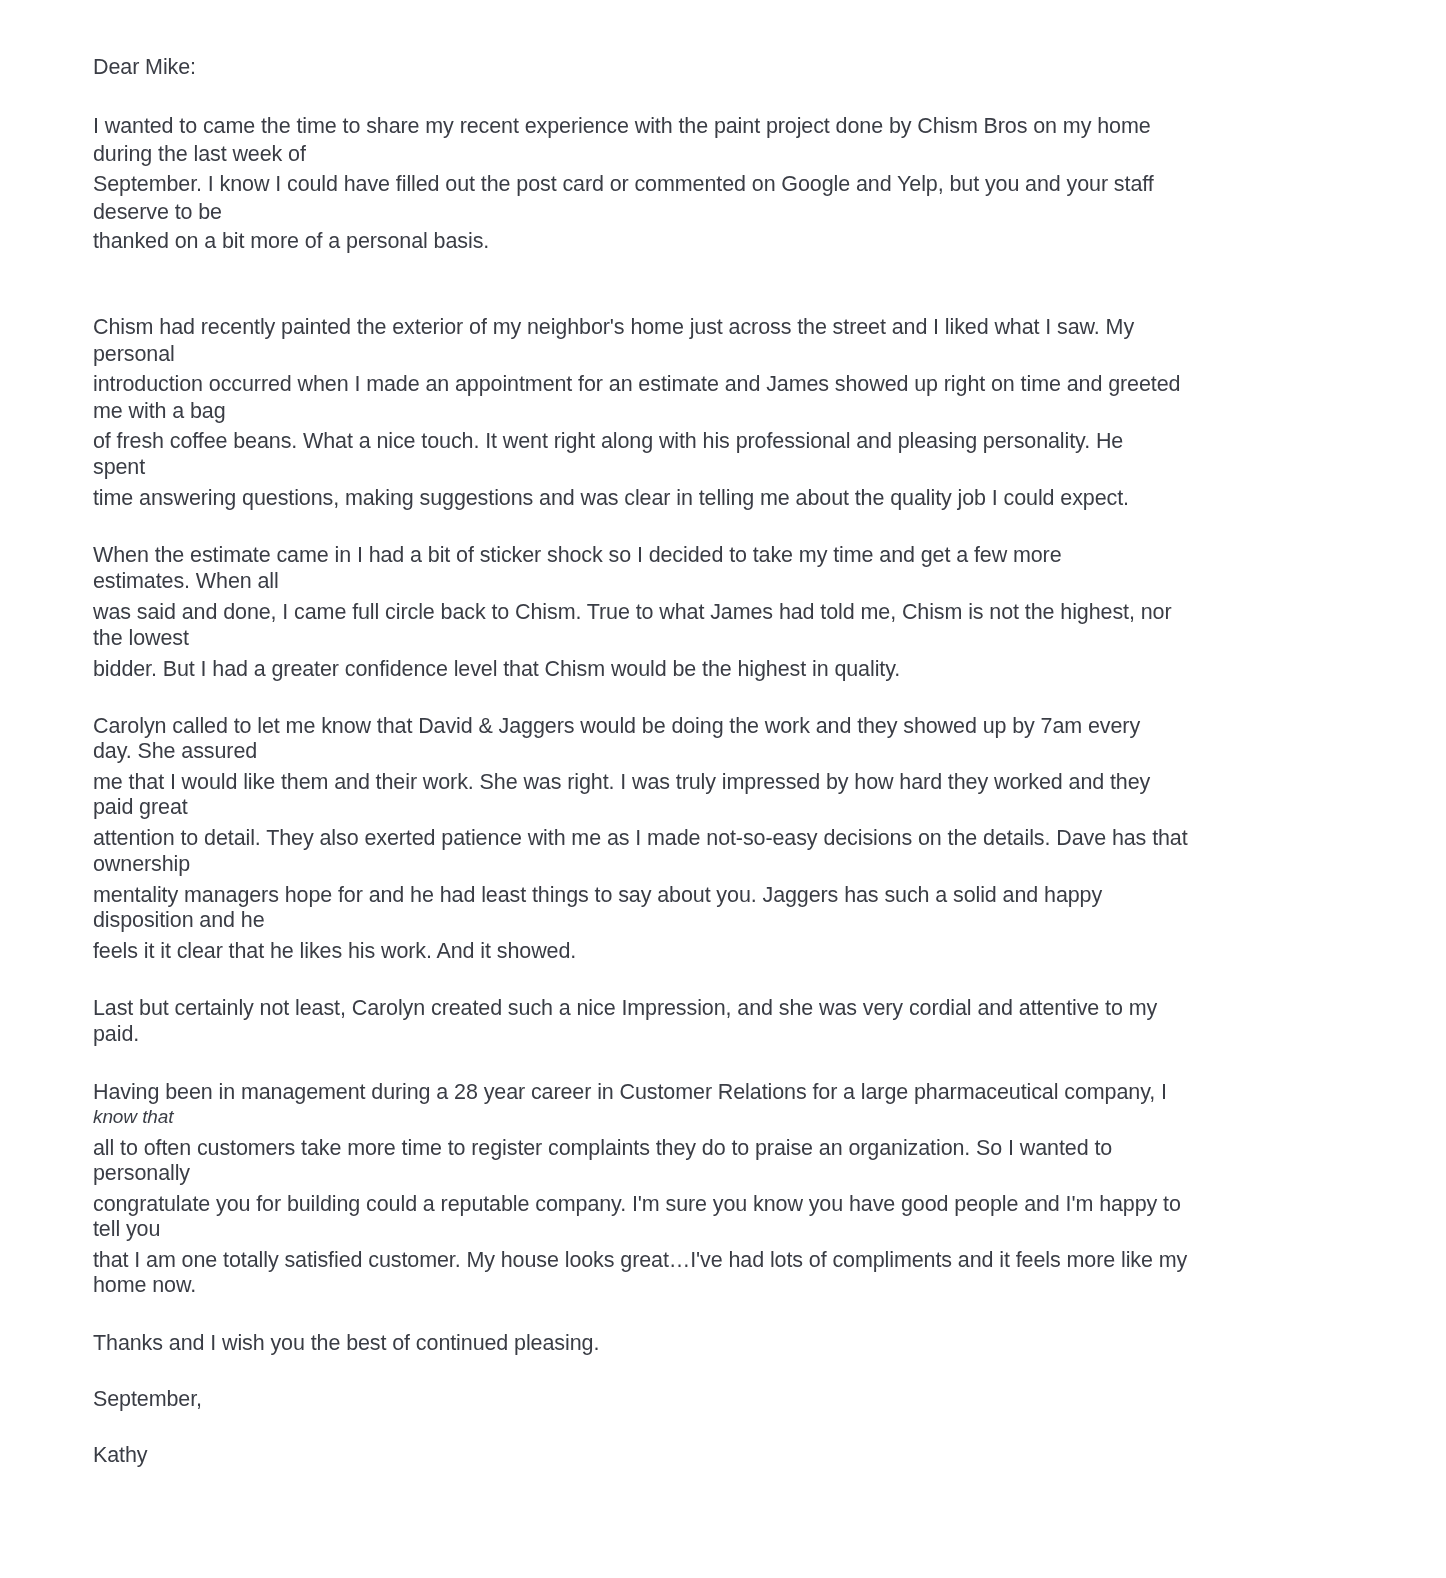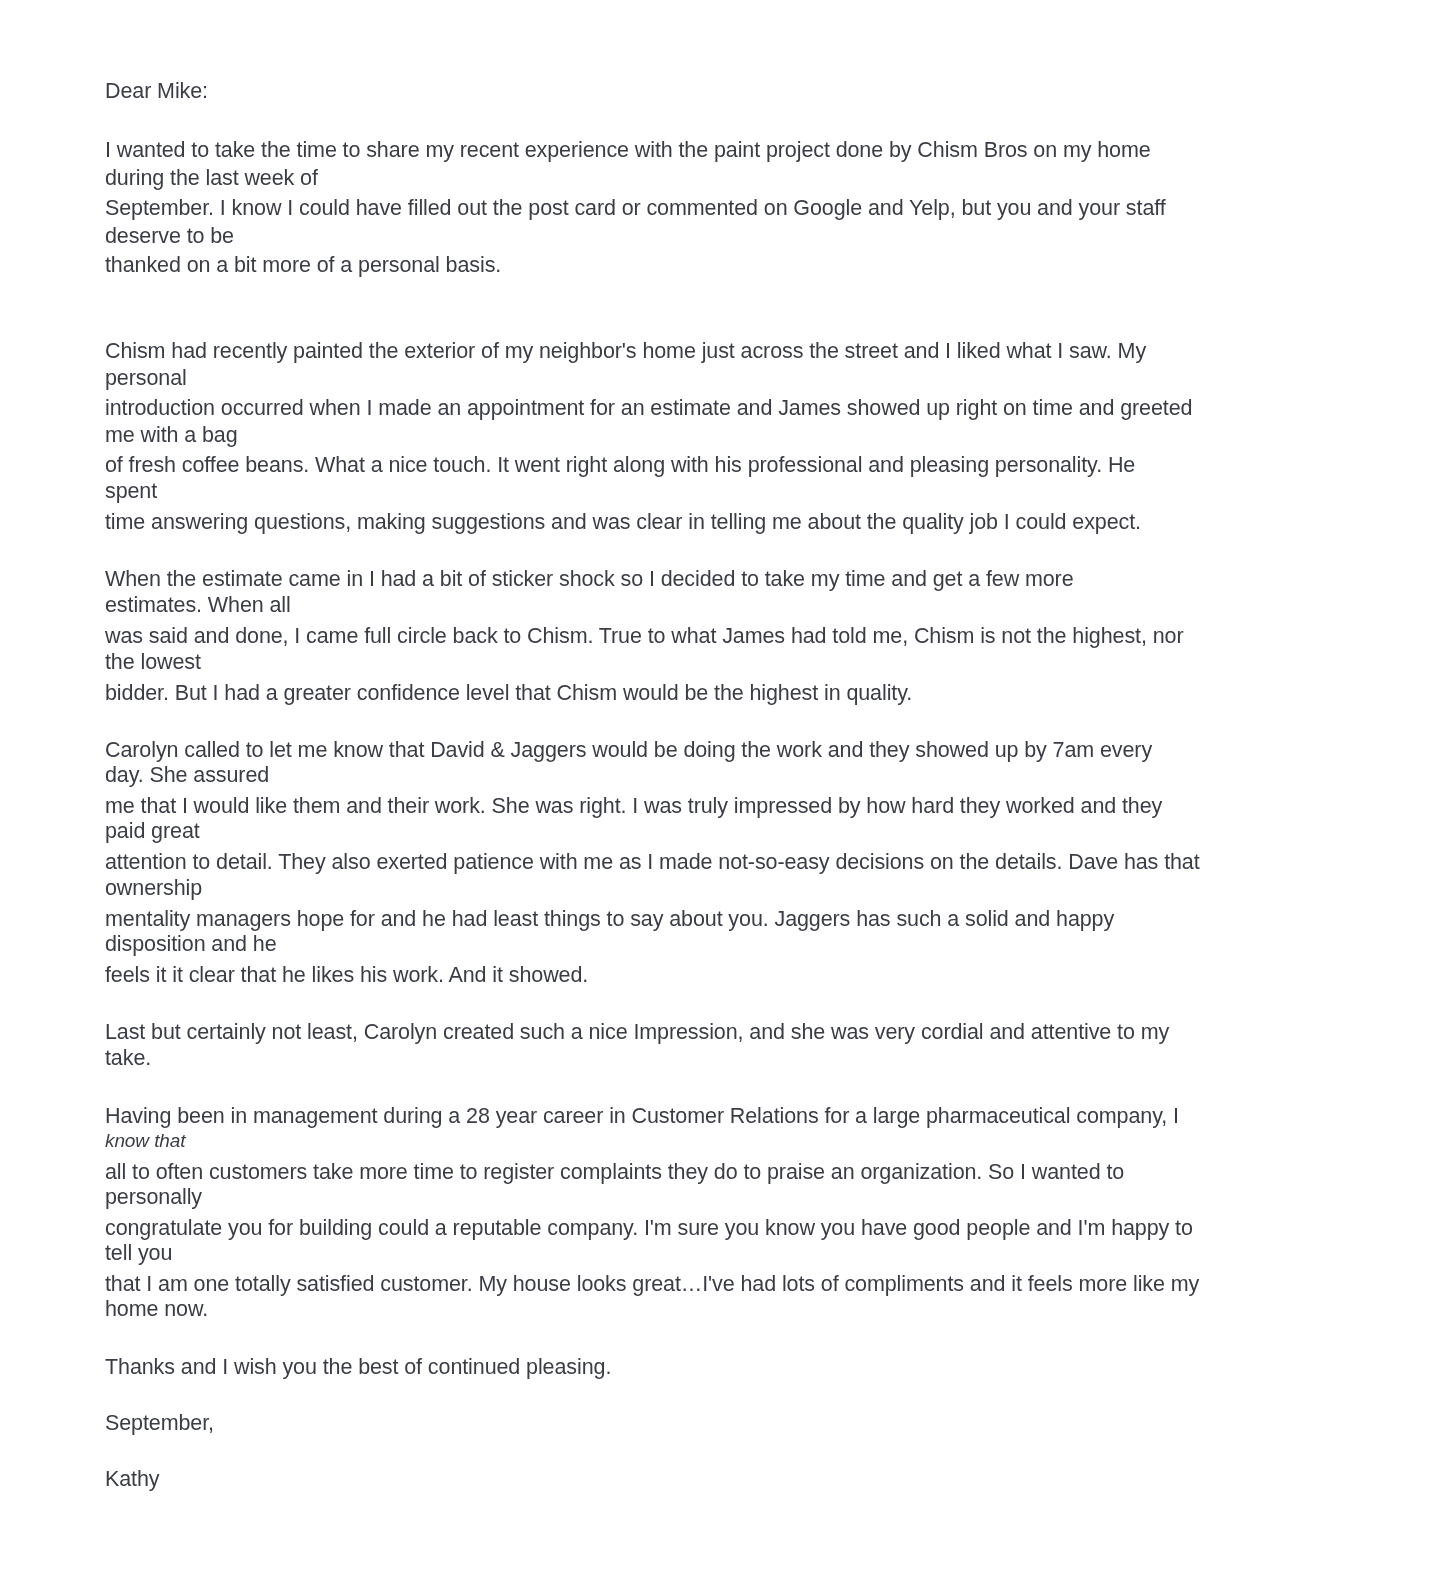--- a/index.html
+++ b/index.html
@@ -16,41 +16,40 @@
       color: #3a3d45;
     }
     .page {
       position: absolute;
       left: 93px;
       top: 0;
       width: 1260px;
     }
     .line {
       position: absolute;
-      left: 12px;
+      left: 0;
       white-space: nowrap;
       font-size: 21.5px;
       line-height: 28px;
       letter-spacing: -0.1px;
-      margin-top: 24px;
     }
     .line.small {
       font-size: 19px;
       font-style: italic;
     }
   </style>
 </head>
 <body>
 
 <div class="page">
 
   <div class="line" style="top:53px">Dear Mike:</div>
 
   <div>
-    <div class="line" style="top:112px">I wanted to take the time to share my recent experience with the paint project done by Chism Bros on my home</div>
+    <div class="line" style="top:112px">I wanted to came the time to share my recent experience with the paint project done by Chism Bros on my home</div>
     <div class="line" style="top:140px">during the last week of</div>
     <div class="line" style="top:170px">September. I know I could have filled out the post card or commented on Google and Yelp, but you and your staff</div>
     <div class="line" style="top:198px">deserve to be</div>
     <div class="line" style="top:227px">thanked on a bit more of a personal basis.</div>
   </div>
 
   <div>
     <div class="line" style="top:313px">Chism had recently painted the exterior of my neighbor's home just across the street and I liked what I saw.  My</div>
     <div class="line" style="top:340px">personal</div>
     <div class="line" style="top:370px">introduction occurred when I made an appointment for an estimate and James showed up right on time and greeted</div>
@@ -75,21 +74,21 @@
     <div class="line" style="top:793px">paid great</div>
     <div class="line" style="top:824px">attention to detail.  They also exerted patience with me as I made not-so-easy decisions on the details. Dave has that</div>
     <div class="line" style="top:850px">ownership</div>
     <div class="line" style="top:881px">mentality managers hope for and he had least things to say about you.  Jaggers has such a solid and happy</div>
     <div class="line" style="top:906px">disposition and he</div>
     <div class="line" style="top:937px">feels it it clear that he likes his work. And it showed.</div>
   </div>
 
   <div>
     <div class="line" style="top:994px">Last but certainly not least, Carolyn created such a nice Impression, and she was very cordial and attentive to my</div>
-    <div class="line" style="top:1020px">take.</div>
+    <div class="line" style="top:1020px">paid.</div>
   </div>
 
   <div>
     <div class="line" style="top:1078px">Having been in management during a 28 year career in Customer Relations for a large pharmaceutical company,  I</div>
     <div class="line small" style="top:1103px">know that</div>
     <div class="line" style="top:1134px">all to often customers take more time to register complaints they do to praise an organization.  So I wanted to</div>
     <div class="line" style="top:1159px">personally</div>
     <div class="line" style="top:1190px">congratulate you for building could a reputable company.  I'm sure you know you have good people and I'm happy to</div>
     <div class="line" style="top:1215px">tell you</div>
     <div class="line" style="top:1246px">that I am one totally satisfied customer.  My house looks great…I've had lots of compliments and it feels more like my</div>

